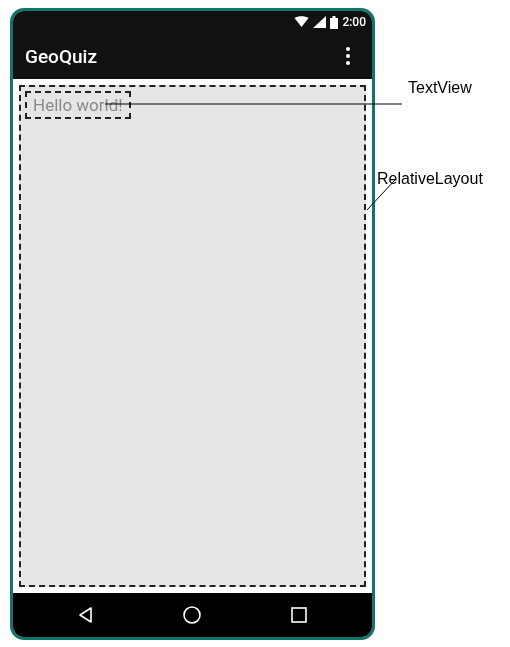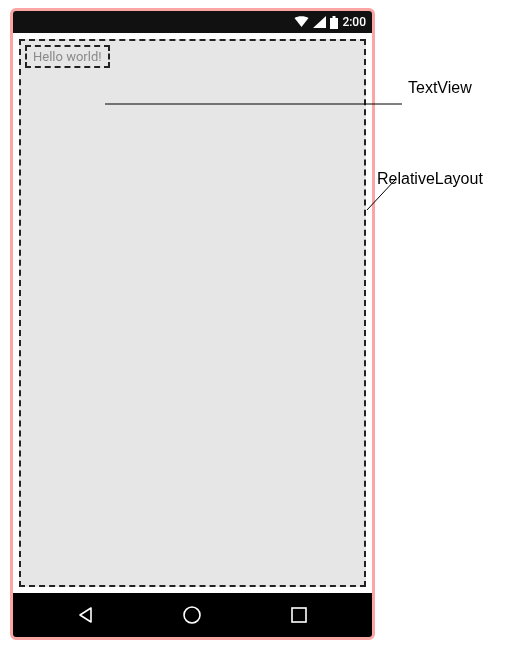--- a/index.html
+++ b/index.html
@@ -9,22 +9,22 @@
       width: 510px;
       height: 647px;
       position: relative;
     }
     .phone {
       position: absolute;
       left: 10px;
       top: 8px;
       width: 365px;
       height: 632px;
-      border: 3px solid #fca5a5;
-      border-radius: 6px;
+      border: 3px solid #0f766e;
+      border-radius: 14px;
       background: #fff;
       display: flex;
       flex-direction: column;
       overflow: hidden;
     }
     .status-bar {
       height: 22px;
       background: #111;
       color: #fff;
       display: flex;
@@ -80,21 +80,21 @@
       height: 100%;
       border: 2px dashed #222;
       background: #e6e6e6;
       position: relative;
       padding: 4px;
     }
     .text-view {
       display: inline-block;
       border: 2px dashed #222;
       padding: 2px 6px;
-      font-size: 13px;
+      font-size: 17px;
       color: #8a8a8a;
       background: #e6e6e6;
     }
     .nav-bar {
       height: 44px;
       background: #000;
       display: flex;
       align-items: center;
       justify-content: space-around;
       padding: 0 20px;
@@ -143,20 +143,28 @@
     </span>
     <span class="battery-icon">
       <svg width="8" height="13" viewBox="0 0 8 13">
           <rect x="0" y="2" width="8" height="11" fill="#fff"></rect>
           <rect x="2.5" y="0" width="3" height="2" fill="#fff"></rect>
         </svg>
     </span>
     <span>2:00</span>
   </div>
 
+  <div class="action-bar">
+    <span class="title">GeoQuiz</span>
+    <div class="overflow">
+      <span class="dot"></span>
+      <span class="dot"></span>
+      <span class="dot"></span>
+    </div>
+  </div>
 
   <div class="content">
     <div class="relative-layout">
       <span class="text-view">Hello world!</span>
     </div>
   </div>
 
   <div class="nav-bar">
     <div class="nav-btn">
       <svg width="18" height="18" viewBox="0 0 18 18">

